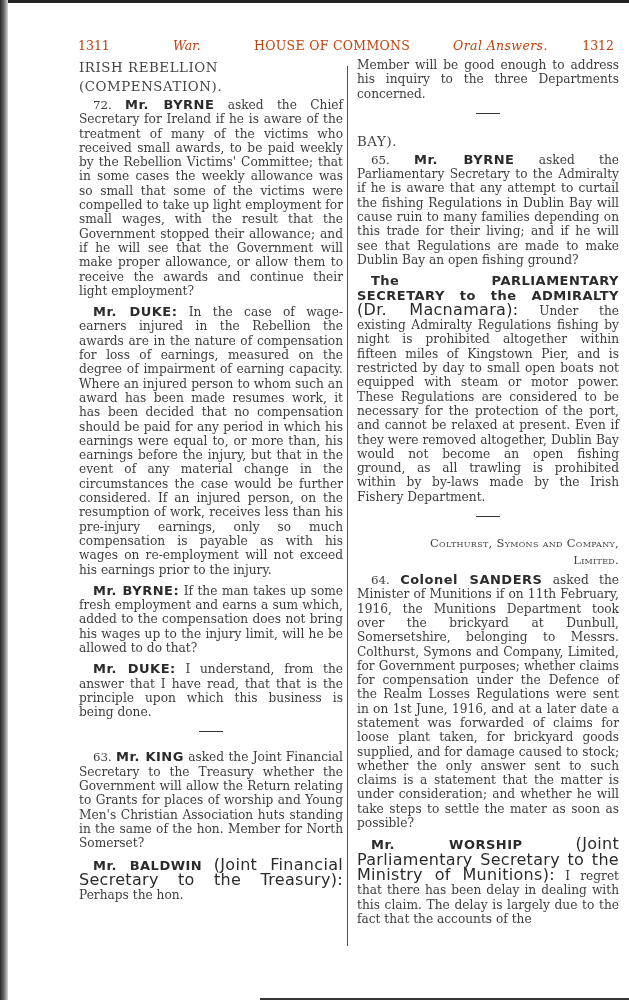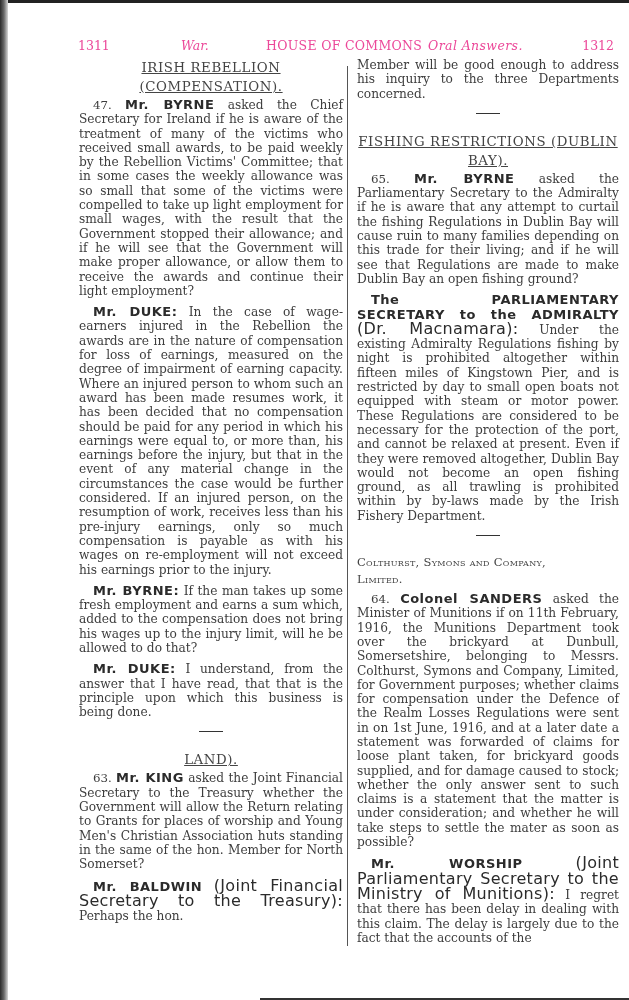--- a/index.html
+++ b/index.html
@@ -6,33 +6,33 @@
   body {
     width: 629px; height: 1000px; overflow: hidden;
     background: #ffffff; position: relative;
     font-family: "DejaVu Serif", serif; color: #3a3a3a;
   }
   .left-edge { position: absolute; left: 0; top: 0; width: 8px; height: 1000px;
     background: linear-gradient(90deg, #2a2a2a 0, #6a6a6a 4px, #d8d8d8 8px); }
   .top-edge { position: absolute; left: 0; top: 0; width: 629px; height: 3px; background: #222; }
   .bottom-edge { position: absolute; left: 260px; bottom: 0; width: 369px; height: 2px; background: #333; }
   .header { position: absolute; top: 38px; left: 78px; width: 536px; height: 18px;
-    font-size: 12.5px; color: #ec4899; }
+    font-size: 12.5px; color: #c2410c; }
   .header span { position: absolute; top: 0; white-space: nowrap; }
   .h-left-num { left: 0; }
-  .h-left-title { left: 95px; font-style: italic; margin-left: 8px; }
-  .h-center { left: 188px; letter-spacing: 0.3px; text-align: center; }
-  .h-right-title { left: 350px; font-style: italic; letter-spacing: 0.4px; text-align: center; }
+  .h-left-title { left: 95px; font-style: italic; }
+  .h-center { left: 176px; letter-spacing: 0.3px; text-align: center; }
+  .h-right-title { left: 375px; font-style: italic; letter-spacing: 0.4px; text-align: center; }
   .h-right-num { right: 0; }
   .col-rule { position: absolute; left: 347px; top: 66px; width: 1px; height: 880px; background: #555; }
   .col { position: absolute; top: 58px; width: 264px; font-size: 12.2px; line-height: 14.3px; color: #3d3d3d; }
   .col-left { left: 79px; }
   .col-right { left: 357px; width: 262px; }
-  .heading { text-align: center; font-size: 13.3px; line-height: 19px; letter-spacing: 0.6px; margin: 0 0 2px 0; color: #444; text-decoration: underline; }
-  .subheading { text-align: left; font-size: 11.5px; line-height: 17px; margin: 2px 0 4px 0; letter-spacing: 0.3px; font-variant: small-caps; color: #444; }
+  .heading { font-size: 13.3px; line-height: 19px; letter-spacing: 0.6px; margin: 0 0 2px 0; color: #444; }
+  .subheading { text-align: right; font-size: 11.5px; line-height: 17px; margin: 2px 0 4px 0; letter-spacing: 0.3px; font-variant: small-caps; color: #444; }
   p { margin: 0 0 7px 0; text-align: justify; text-indent: 14px; }
   p.cont { text-indent: 0; }
   .speaker { font-family: "DejaVu Sans", sans-serif; font-weight: bold; font-size: 13px; letter-spacing: 0.5px; color: #2b2b2b; }
   .speaker-role { font-family: "DejaVu Sans", sans-serif; font-size: 16px; letter-spacing: 0.3px; color: #2b2b2b; }
   .num { font-size: 11.8px; }
   .divider { width: 24px; height: 1px; background: #333; margin: 12px auto 18px auto; }
 </style>
 </head>
 <body>
 
@@ -49,57 +49,55 @@
 </div>
 
 <div class="col-rule"></div>
 
 <div class="col col-left">
   <div class="heading">
     <div>IRISH REBELLION</div>
     <div>(COMPENSATION).</div>
   </div>
   <p>
-    <span class="num">47.</span>
+    <span class="num">72.</span>
     <span class="speaker">Mr. BYRNE</span>
     <span>asked the Chief Secretary for Ireland if he is aware of the treatment of many of the victims who received small awards, to be paid weekly by the Rebellion Victims' Committee; that in some cases the weekly allowance was so small that some of the victims were compelled to take up light employment for small wages, with the result that the Government stopped their allowance; and if he will see that the Government will make proper allowance, or allow them to receive the awards and continue their light employment?</span>
   </p>
   <p>
     <span class="speaker">Mr. DUKE:</span>
     <span>In the case of wage-earners injured in the Rebellion the awards are in the nature of compensation for loss of earnings, measured on the degree of impairment of earning capacity. Where an injured person to whom such an award has been made resumes work, it has been decided that no compensation should be paid for any period in which his earnings were equal to, or more than, his earnings before the injury, but that in the event of any material change in the circumstances the case would be further considered. If an injured person, on the resumption of work, receives less than his pre-injury earnings, only so much compensation is payable as with his wages on re-employment will not exceed his earnings prior to the injury.</span>
   </p>
   <p>
     <span class="speaker">Mr. BYRNE:</span>
     <span>If the man takes up some fresh employment and earns a sum which, added to the compensation does not bring his wages up to the injury limit, will he be allowed to do that?</span>
   </p>
   <p>
     <span class="speaker">Mr. DUKE:</span>
     <span>I understand, from the answer that I have read, that that is the principle upon which this business is being done.</span>
   </p>
   <div class="divider"></div>
   <div class="heading">
-    <div>LAND).</div>
   </div>
   <p>
     <span class="num">63.</span>
     <span class="speaker">Mr. KING</span>
     <span>asked the Joint Financial Secretary to the Treasury whether the Government will allow the Return relating to Grants for places of worship and Young Men's Christian Association huts standing in the same of the hon. Member for North Somerset?</span>
   </p>
   <p>
     <span class="speaker">Mr. BALDWIN</span>
     <span class="speaker-role">(Joint Financial Secretary to the Treasury):</span>
     <span>Perhaps the hon.</span>
   </p>
 </div>
 
 <div class="col col-right">
   <p class="cont">Member will be good enough to address his inquiry to the three Departments concerned.</p>
   <div class="divider"></div>
   <div class="heading">
-    <div>FISHING RESTRICTIONS (DUBLIN</div>
     <div>BAY).</div>
   </div>
   <p>
     <span class="num">65.</span>
     <span class="speaker">Mr. BYRNE</span>
     <span>asked the Parliamentary Secretary to the Admiralty if he is aware that any attempt to curtail the fishing Regulations in Dublin Bay will cause ruin to many families depending on this trade for their living; and if he will see that Regulations are made to make Dublin Bay an open fishing ground?</span>
   </p>
   <p>
     <span class="speaker">The PARLIAMENTARY SECRETARY to the ADMIRALTY</span>
     <span class="speaker-role">(Dr. Macnamara):</span>

